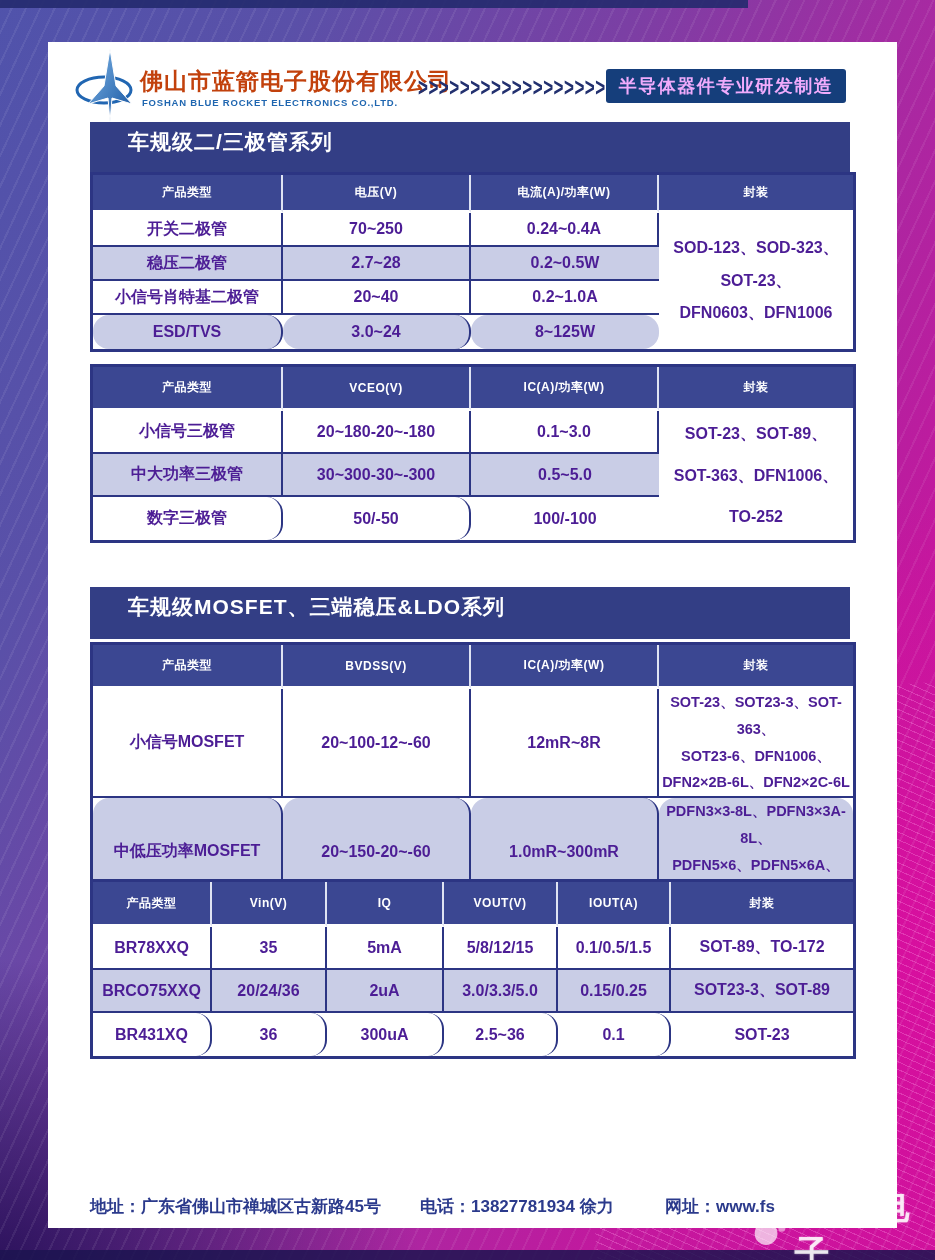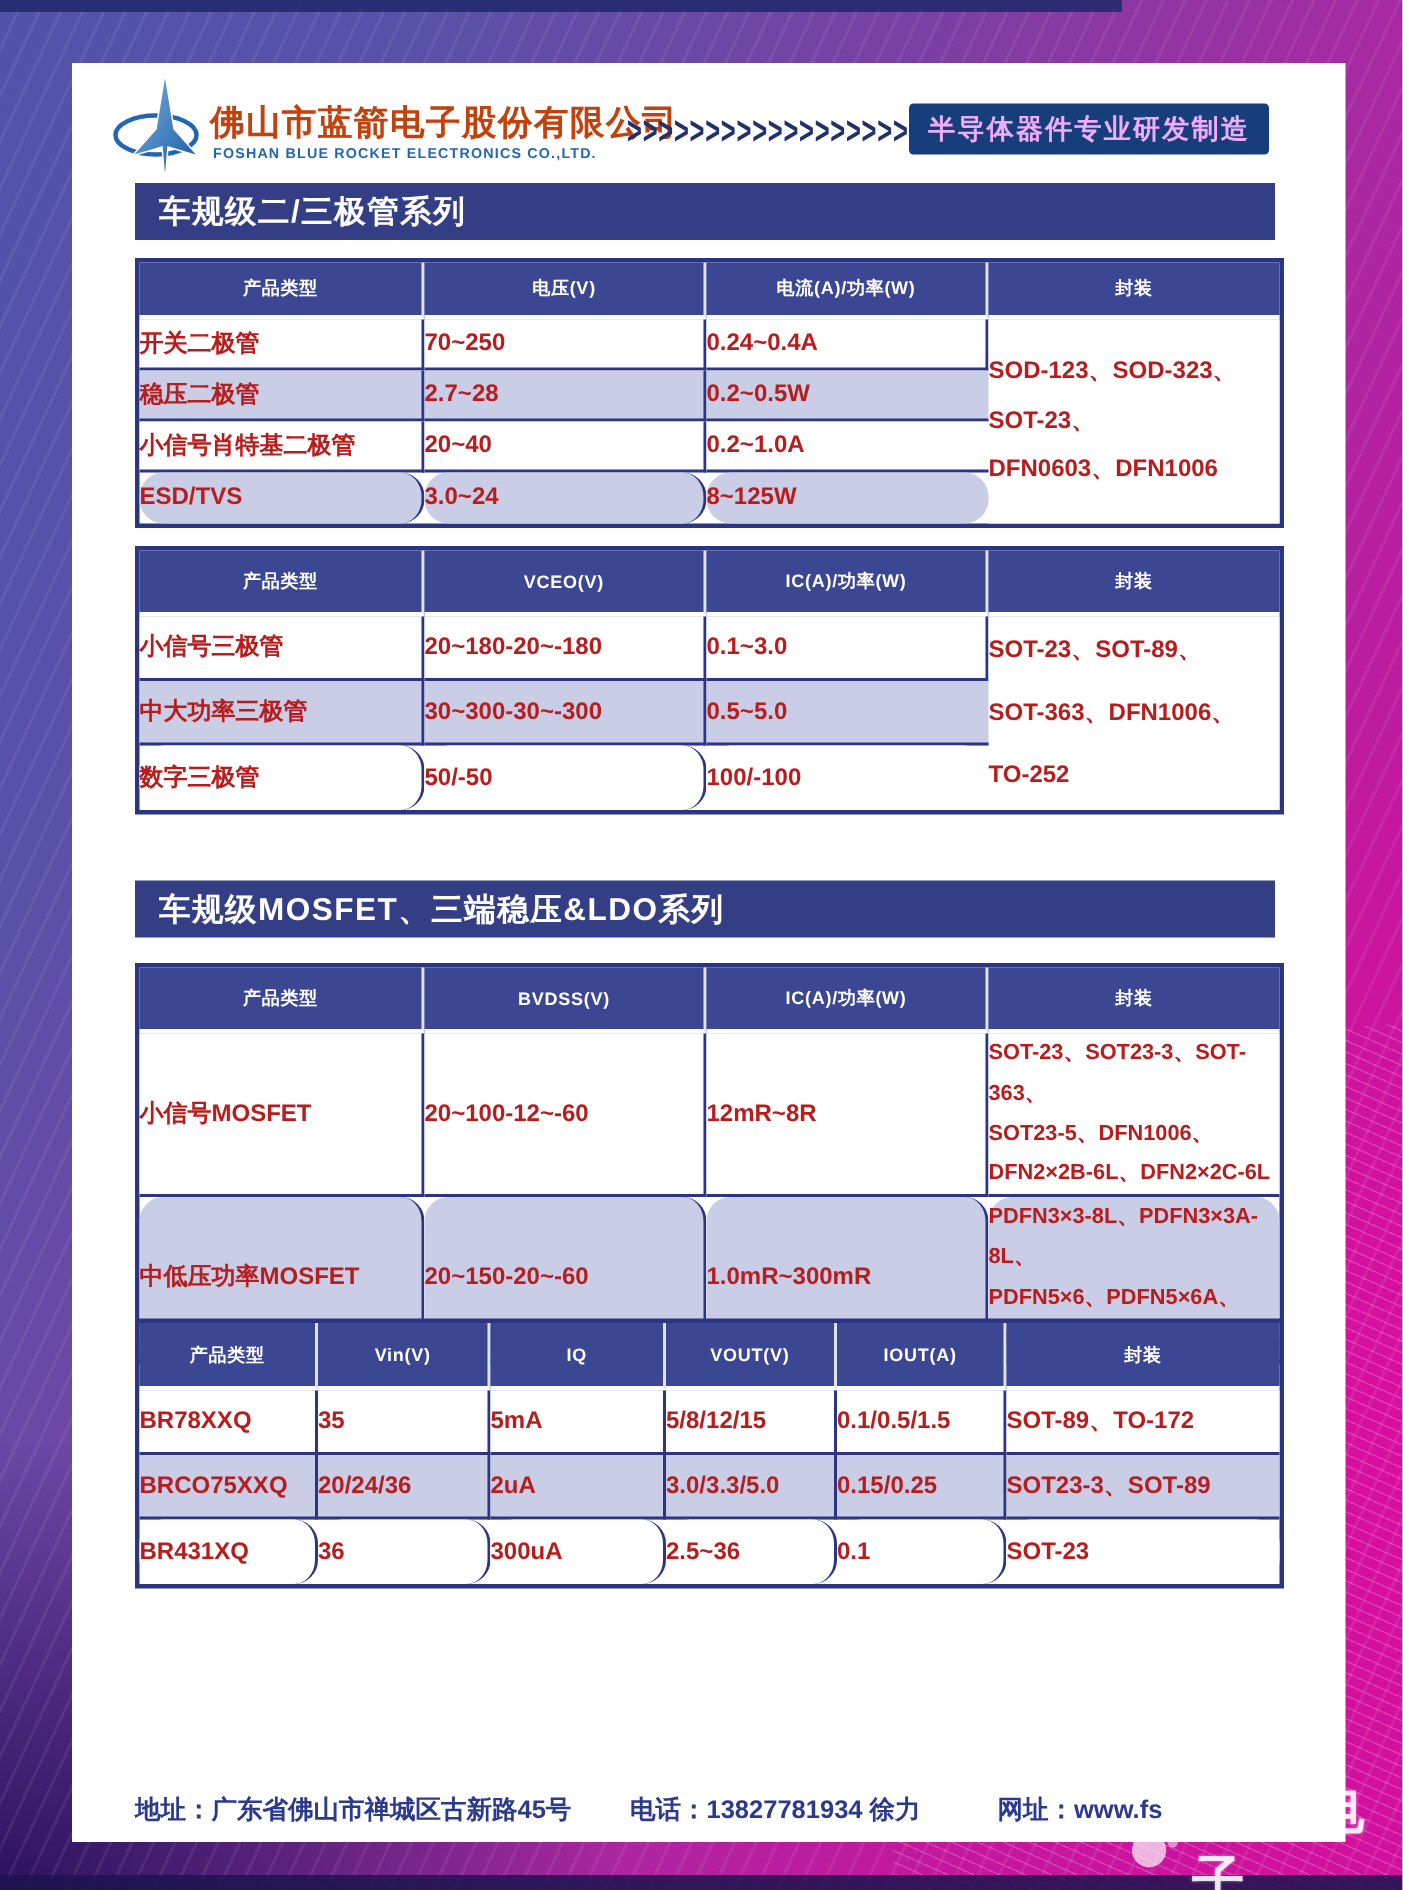--- a/index.html
+++ b/index.html
@@ -26,32 +26,32 @@
   
   .logo { position:absolute; left:26px; top:6px; }
   .company-cn { position:absolute; left:92px; top:24px; font-size:23px; font-weight:700; color:#c2410c; letter-spacing:1px; }
   .company-en { position:absolute; left:94px; top:55px; font-size:9.5px; font-weight:700; color:#1f66b0; letter-spacing:0.8px; }
   .chevrons { position:absolute; left:370px; top:36px; font-size:17px; font-weight:700; color:#22306f;
     letter-spacing:0.5px; transform:scaleY(1.55); transform-origin:left center; white-space:nowrap; }
   .badge { position:absolute; left:558px; top:27px; width:240px; height:34px; background:#153e7b; border-radius:3px;
     color:#f0abfc; font-size:18px; font-weight:700; letter-spacing:1.5px; display:flex; align-items:center; justify-content:center; }
 
   
-  .section-bar { position:absolute; left:42px; width:760px; height:38px; background:#333e85; color:#fff;
-    font-size:21px; font-weight:700; line-height:40px; padding-left:16px; letter-spacing:1px; }
+  .section-bar { position:absolute; left:42px; width:760px; height:52px; background:#333e85; color:#fff;
+    font-size:21px; font-weight:700; line-height:40px; padding-left:38px; letter-spacing:1px; }
   #sec1 { top:80px; } #sec2 { top:545px; }
 
   
   table.tbl { position:absolute; left:42px; width:760px; border-collapse:separate; border-spacing:0;
     table-layout:fixed; border:3px solid #2c3583; font-weight:700; }
   #t1 { top:130px; } #t2 { top:322px; } #t3 { top:600px; } #t4 { top:837px; }
   .tbl th { background:#3b4792; color:#ffffff; font-size:12px; letter-spacing:0.5px;
     border-right:2px solid #dfe3f2; border-bottom:3px solid #ffffff; }
   .tbl th:last-child { border-right:none; }
-  .tbl td { color:#b91c1c; font-size:16px; text-align:left; vertical-align:middle;
+  .tbl td { color:#4c1d95; font-size:16px; text-align:center; vertical-align:middle;
     border-right:2.5px solid #2c3583; border-bottom:2.5px solid #2c3583; background:#ffffff;margin-left:22px; }
   .tbl td:last-child { border-right:none; }
   .tbl tr:last-child td { border-bottom:none;border-radius:16px; }
   .tbl tr.alt td { background:#c9cde6; }
   .tbl td.pkg { background:#ffffff; white-space:pre-line; line-height:2.05; border-bottom:none; }
   .tbl td.pkg3 { white-space:pre-line; line-height:1.85; font-size:14.5px; }
   .tbl tr.alt td.pkg3 { background:#c9cde6; }
   #t1 th { height:38px; } #t1 td { height:34px; }
   #t2 th { height:44px; } #t2 td { height:43px; } #t2 td.pkg { line-height:2.6; }
   #t3 th { height:44px; } #t3 tr.r0 td { height:86px; } #t3 tr.r1 td { height:89px; }
@@ -185,21 +185,21 @@
         <th>产品类型</th>
         <th>BVDSS(V)</th>
         <th>IC(A)/功率(W)</th>
         <th>封装</th>
       </tr>
       <tr class="r0">
         <td>小信号MOSFET</td>
         <td>20~100-12~-60</td>
         <td>12mR~8R</td>
         <td class="pkg3">SOT-23、SOT23-3、SOT-363、
-SOT23-5、DFN1006、
+SOT23-6、DFN1006、
 DFN2×2B-6L、DFN2×2C-6L</td>
       </tr>
       <tr class="alt r1">
         <td>中低压功率MOSFET</td>
         <td>20~150-20~-60</td>
         <td>1.0mR~300mR</td>
         <td class="pkg3">PDFN3×3-8L、PDFN3×3A-8L、
 PDFN5×6、PDFN5×6A、
 SOP-8、TO-252、TO-263</td>
       </tr>

